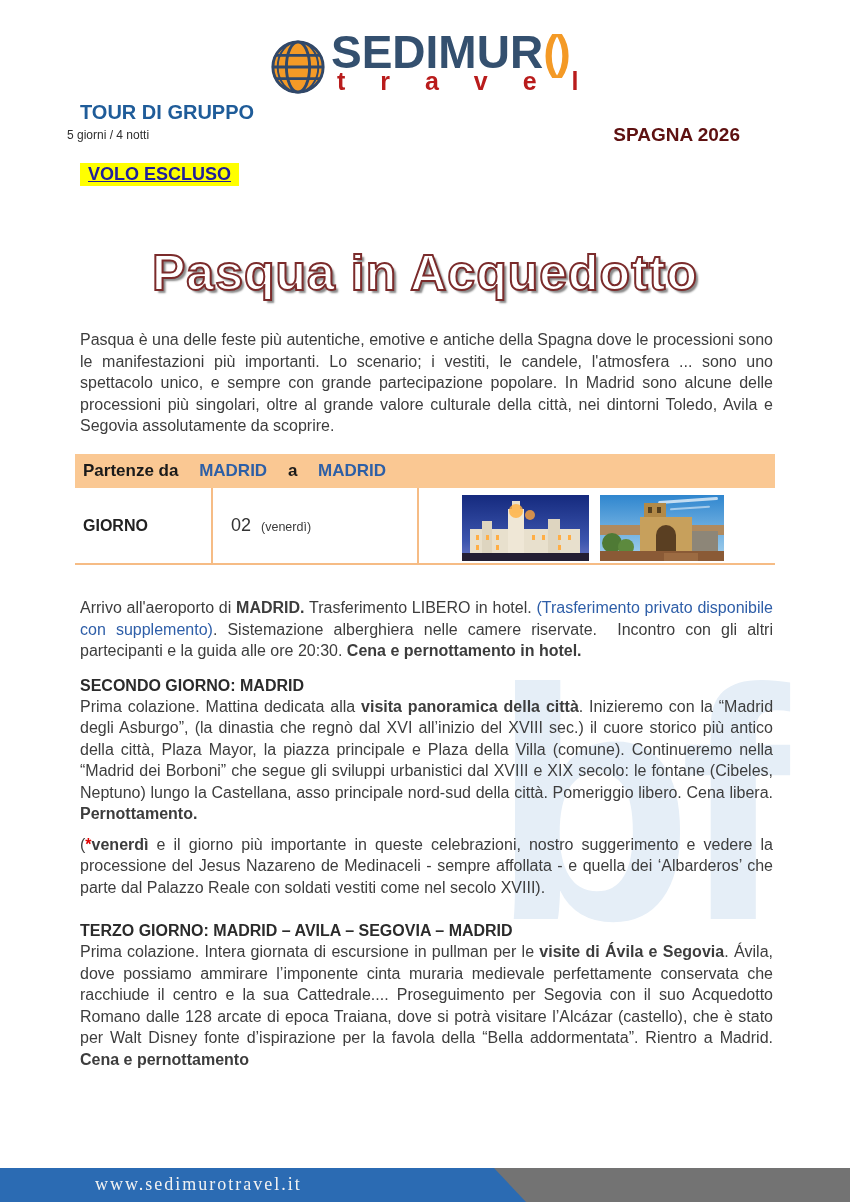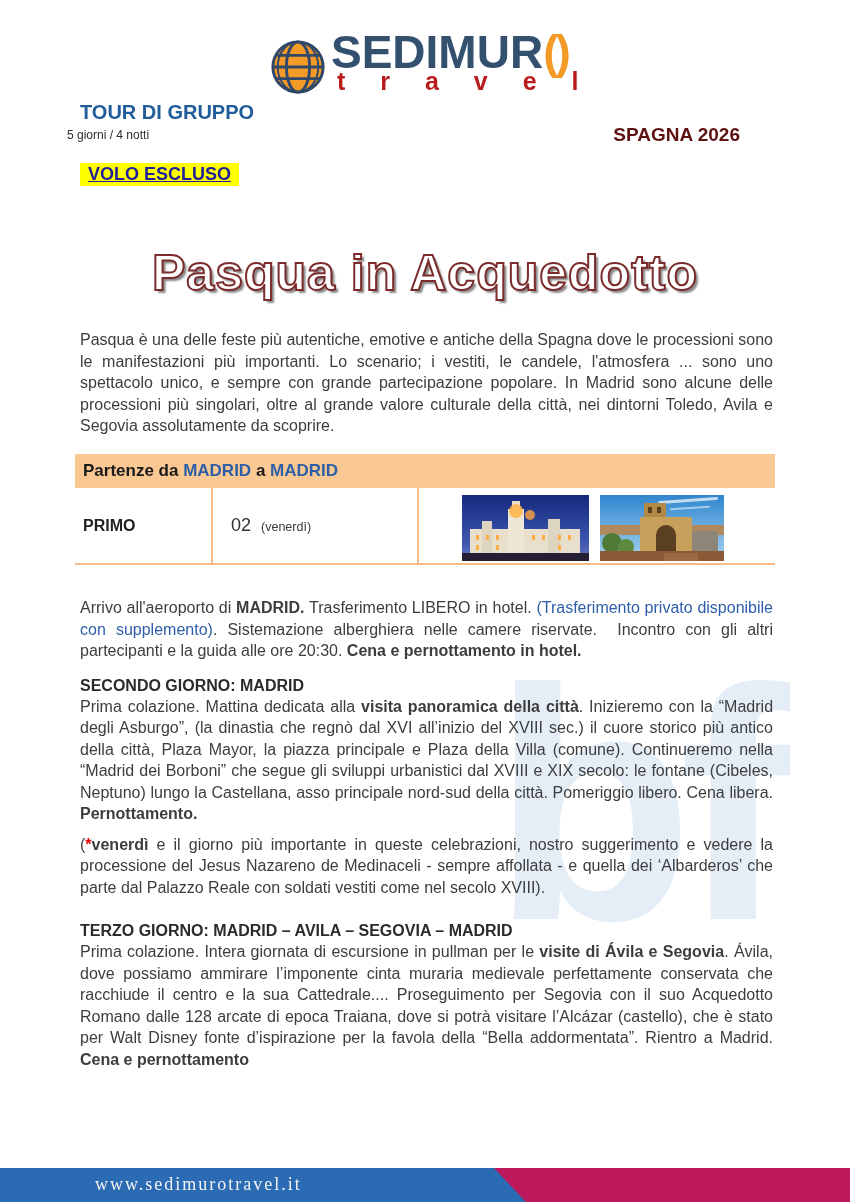--- a/index.html
+++ b/index.html
@@ -34,21 +34,21 @@
   #page-title { position:absolute; left:0; top:244px; width:850px; text-align:center;
     font-size:50px; font-weight:bold; letter-spacing:1px; color:#ffffff;
     -webkit-text-stroke:2px #7b2b2b; text-shadow:3px 3px 2px #8a8a8a; }
 
   
   #intro { position:absolute; left:80px; top:329px; width:693px; font-size:16px; line-height:21.5px;
            color:#3d3d3d; text-align:justify; }
 
   
   #dep-banner { position:absolute; left:75px; top:454px; width:700px; height:34px; background:#fac893;
-                display:flex; align-items:center; padding-left:8px; font-size:17px; font-weight:bold; color:#1a1a1a; }
+                display:flex; align-items:center; padding-left:8px; font-size:17px; font-weight:bold; color:#1a1a1a;gap:16px; }
   #dep-banner .city { color:#2d5fa6; white-space:pre; }
   #dep-banner .plain { white-space:pre; }
 
   #dep-table { position:absolute; left:75px; top:488px; width:700px; height:77px;
                border-bottom:2px solid #f6bc85; display:flex; }
   #dep-table .cell { border-right:2px solid #f6bc85; height:100%; }
   #dep-table .c1 { width:138px; display:flex; align-items:center; padding-left:8px;
                    font-size:16px; font-weight:bold; color:#222; }
   #dep-table .c2 { width:206px; display:flex; align-items:center; padding-left:18px; }
   #dep-table .c2 .day-num { font-size:18px; color:#333; }
@@ -61,21 +61,21 @@
   
   #days { position:absolute; left:80px; top:597px; width:693px; color:#3d3d3d; }
   .day-heading { font-size:16px; font-weight:bold; color:#2b2b2b; line-height:21px; }
   .day-p { font-size:16px; line-height:21.5px; text-align:justify; }
   .gap14 { height:13px; } .gap10 { height:9px; } .gap22 { height:22px; }
   .b { font-weight:bold; }
   .blue { color:#2e5ea8; }
   .red { color:#e00000; font-weight:bold; }
 
   
-  #footer { position:absolute; left:0; top:1168px; width:850px; height:34px; background:#be185d; }
+  #footer { position:absolute; left:0; top:1168px; width:850px; height:34px; background:#737373; }
   #footer .dark { position:absolute; left:0; top:0; width:526px; height:34px; background:#2b6bb3;
                   clip-path:polygon(0 0, 494px 0, 526px 34px, 0 34px); }
   #footer .url { position:absolute; left:95px; top:6px; font-family:"Liberation Serif", serif;
                  font-size:18px; letter-spacing:2px; color:#f2f2f2; }
 </style>
 </head>
 <body>
 
 <div id="page">
 
@@ -107,21 +107,21 @@
   <div id="intro" class="layer">Pasqua è una delle feste più autentiche, emotive e antiche della Spagna dove le processioni sono le manifestazioni più importanti. Lo scenario; i vestiti, le candele, l'atmosfera ... sono uno spettacolo unico, e sempre con grande partecipazione popolare. In Madrid sono alcune delle processioni più singolari, oltre al grande valore culturale della città, nei dintorni Toledo, Avila e Segovia assolutamente da scoprire.</div>
 
   <div id="dep-banner" class="layer">
     <span class="plain">Partenze da </span>
       <span class="city">MADRID</span>
       <span class="plain"> a </span>
       <span class="city">MADRID</span>
   </div>
 
   <div id="dep-table" class="layer">
-    <div class="cell c1">PRIMO</div>
+    <div class="cell c1">GIORNO</div>
     <div class="cell c2">
       <span class="day-num">02</span>
       <span class="day-week">(venerdì)</span>
     </div>
     <div class="cell c3">
       <svg id="photo-madrid" class="photo" width="127" height="66" viewBox="0 0 127 66">
         <defs>
           <linearGradient id="sky1" x1="0" y1="0" x2="0" y2="1">
             <stop offset="0" stop-color="#152a7e"></stop>
               <stop offset="0.7" stop-color="#3c55ae"></stop>

